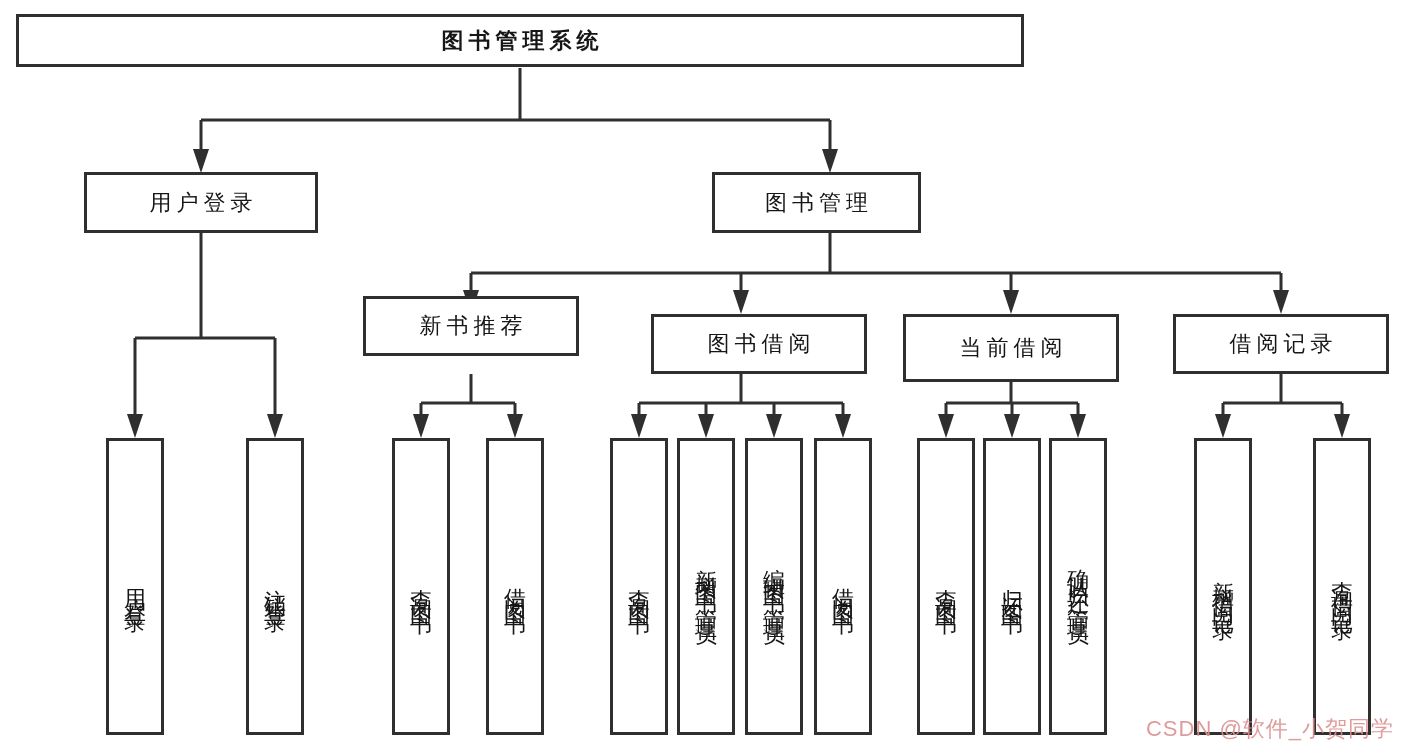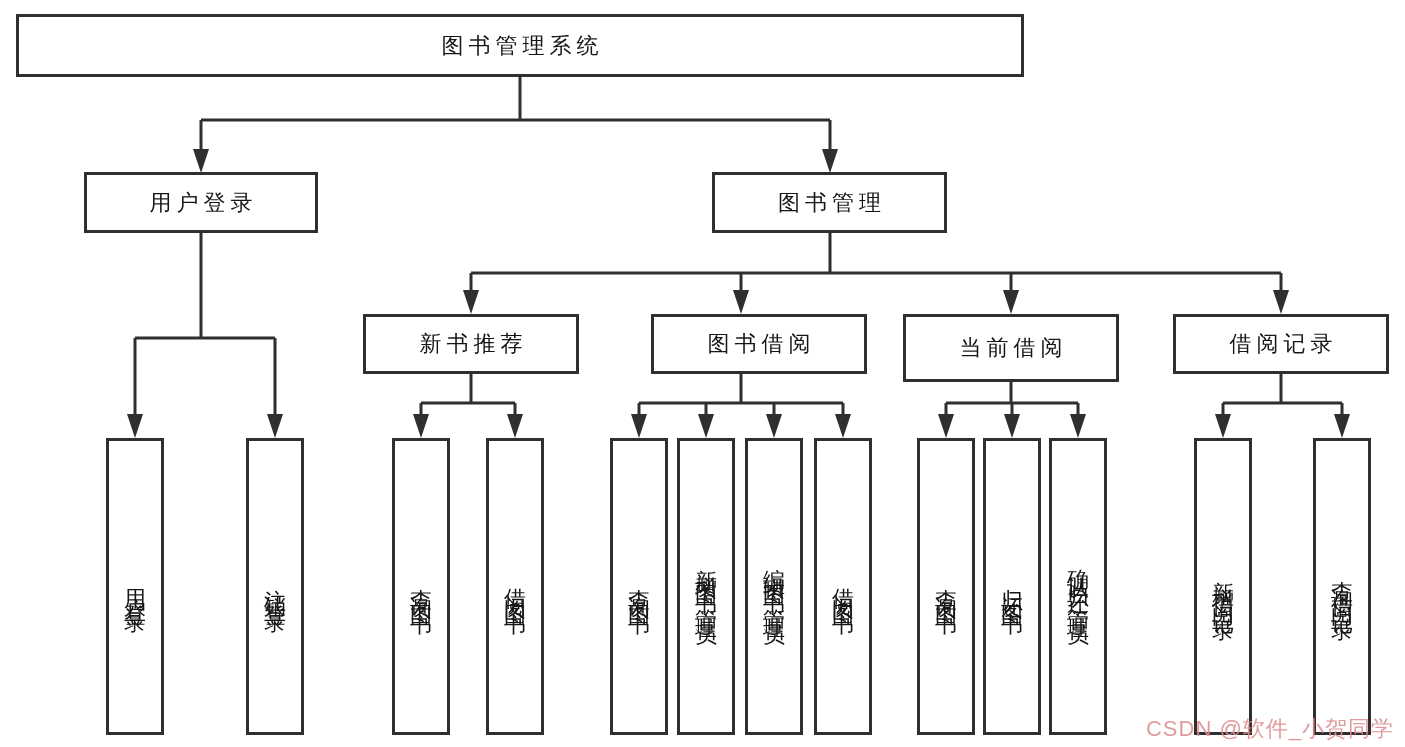--- a/index.html
+++ b/index.html
@@ -87,26 +87,26 @@
       <polygon points="766,414 782,414 774,438"></polygon>
       <polygon points="835,414 851,414 843,438"></polygon>
       <polygon points="938,414 954,414 946,438"></polygon>
       <polygon points="1004,414 1020,414 1012,438"></polygon>
       <polygon points="1070,414 1086,414 1078,438"></polygon>
       <polygon points="1215,414 1231,414 1223,438"></polygon>
       <polygon points="1334,414 1350,414 1342,438"></polygon>
     </g>
   </svg>
 
-  <div class="node hbox" style="left:16px; top:14px; width:1008px; height:63px;">图书管理系统</div>
+  <div class="node hbox" style="left:16px; top:14px; width:1008px; height:53px;font-weight:bold;">图书管理系统</div>
 
   <div class="node hbox" style="left:84px; top:172px; width:234px; height:61px;">用户登录</div>
-  <div class="node hbox" style="left:712px; top:172px; width:235px; height:61px;">图书管理</div>
+  <div class="node hbox" style="left:712px; top:172px; width:209px; height:61px;">图书管理</div>
 
-  <div class="node hbox" style="left:363px; top:314px; width:216px; height:60px;">新书推荐</div>
+  <div class="node hbox" style="left:363px; top:296px; width:216px; height:60px;">新书推荐</div>
   <div class="node hbox" style="left:633px; top:314px; width:216px; height:60px;margin-left:18px;">图书借阅</div>
   <div class="node hbox" style="left:903px; top:314px; width:216px; height:68px;">当前借阅</div>
   <div class="node hbox" style="left:1173px; top:314px; width:216px; height:60px;">借阅记录</div>
 
   <div class="node vbox" style="left:106px; top:438px; width:58px; height:297px;">用户登录</div>
   <div class="node vbox" style="left:246px; top:438px; width:58px; height:297px;">注销登录</div>
 
   <div class="node vbox" style="left:392px; top:438px; width:58px; height:297px;">查询图书</div>
   <div class="node vbox" style="left:486px; top:438px; width:58px; height:297px;">借阅图书</div>
 

